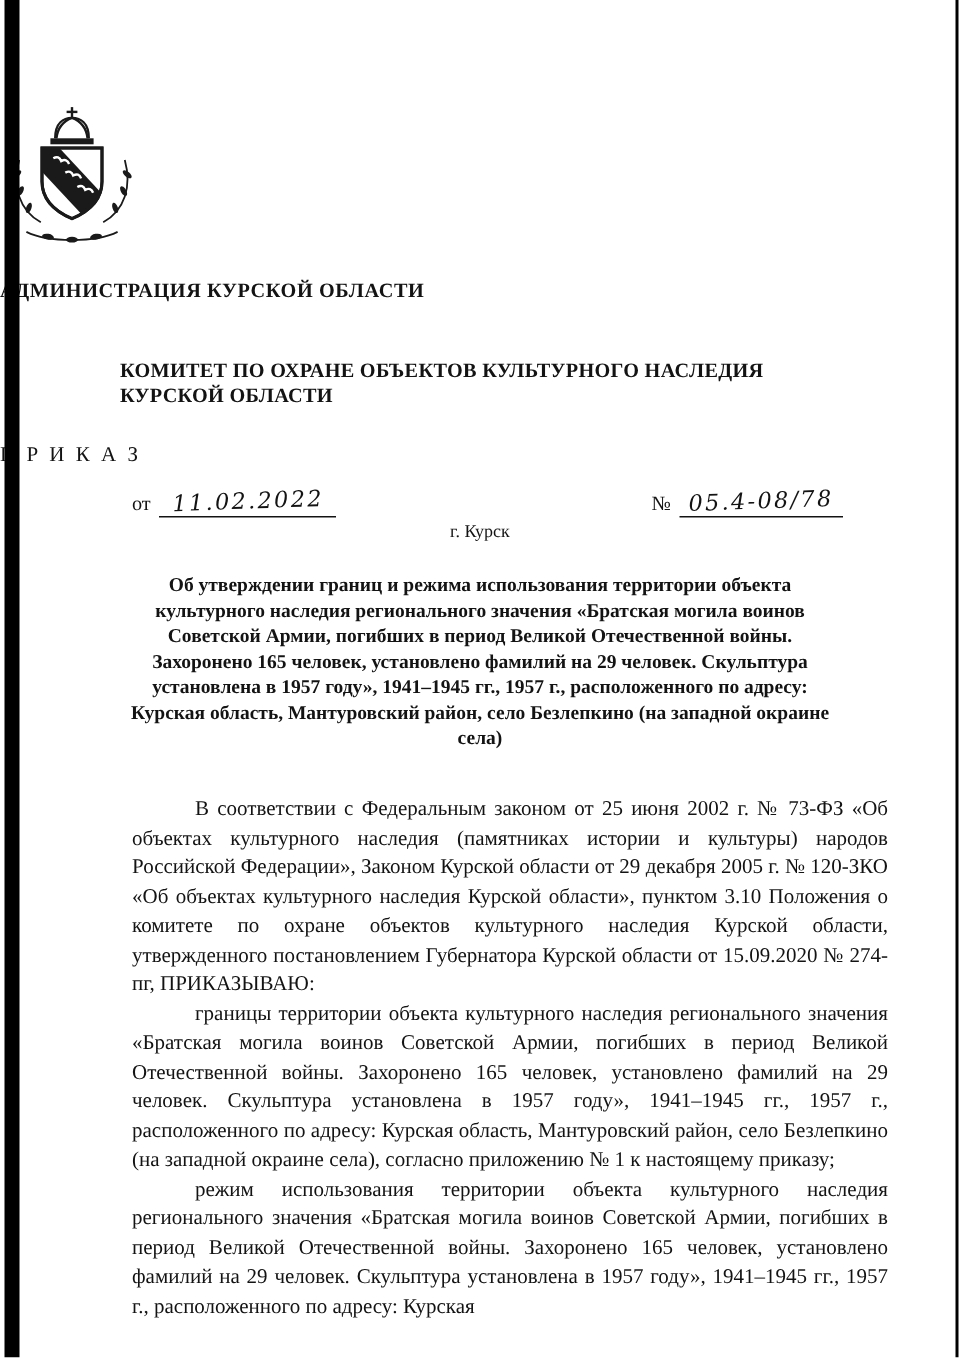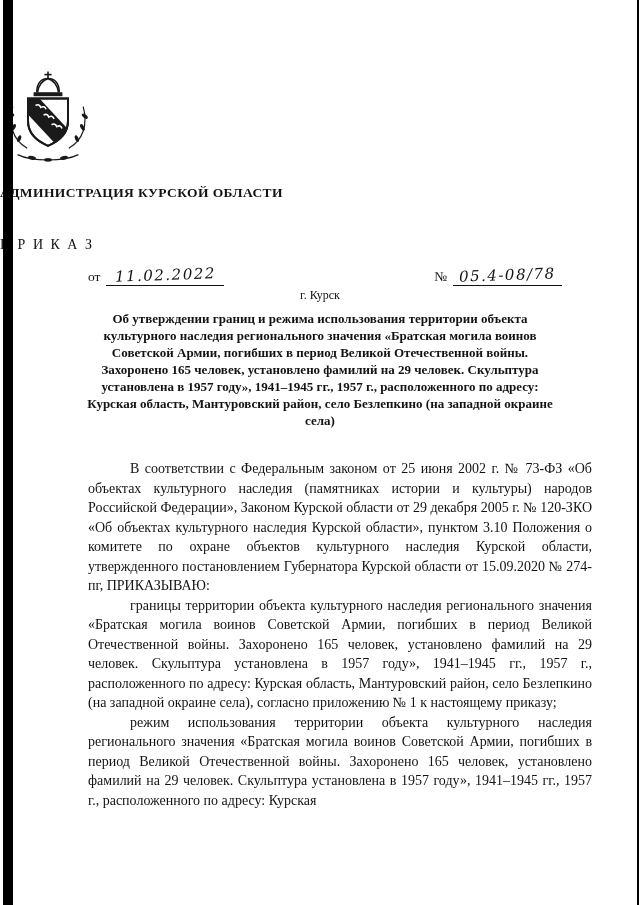--- a/index.html
+++ b/index.html
@@ -49,21 +49,21 @@
   .write-line.number { min-width: 96px; }
   .handwritten {
     display: inline-block;
     font-family: "DejaVu Serif", serif;
     font-style: italic; font-size: 15px; letter-spacing: 1.5px;
     transform: rotate(-2deg) translateY(-1px);
     white-space: nowrap;
   }
   .city-label {
     text-align: center; font-size: 12px; line-height: 14px;
-    margin-bottom: 8px;
+    margin-bottom: 20px;
   }
   .order-title {
     font-weight: bold; font-size: 13px; line-height: 17px;
     text-align: center; max-width: 486px; margin: 7px auto;
   }
   .body-block {
     margin: 30px 48px 0 88px;
     font-size: 14px; line-height: 19.5px;
     text-align: justify;
   }
@@ -120,20 +120,21 @@
           <path d="M54 61 q3.5 -4 7 0 q3.5 -4 7 0" transform="rotate(20 61 61)"></path>
           <path d="M64 73 q3.5 -4 7 0 q3.5 -4 7 0" transform="rotate(20 71 73)"></path>
         </g>
       </g>
       <path d="M35 38 h50 v28 c0 16 -11 25 -25 31 c-14 -6 -25 -15 -25 -31 Z" fill="none" stroke="#1a1a1a" stroke-width="2.5"></path>
     </svg>
   </span>
 
   <div class="org-name">АДМИНИСТРАЦИЯ КУРСКОЙ ОБЛАСТИ</div>
 
+  <div class="committee-name">КОМИТЕТ ПО ОХРАНЕ ОБЪЕКТОВ КУЛЬТУРНОГО НАСЛЕДИЯ КУРСКОЙ ОБЛАСТИ</div>
 
   <div class="doc-type">П Р И К А З</div>
 </div>
 
 <div class="fields-row">
   <div class="field">
     <span class="field-label">от</span><span class="write-line date"><span class="handwritten">11.02.2022</span></span>
   </div>
   <div class="field">
     <span class="field-label">№</span><span class="write-line number"><span class="handwritten">05.4-08/78</span></span>

